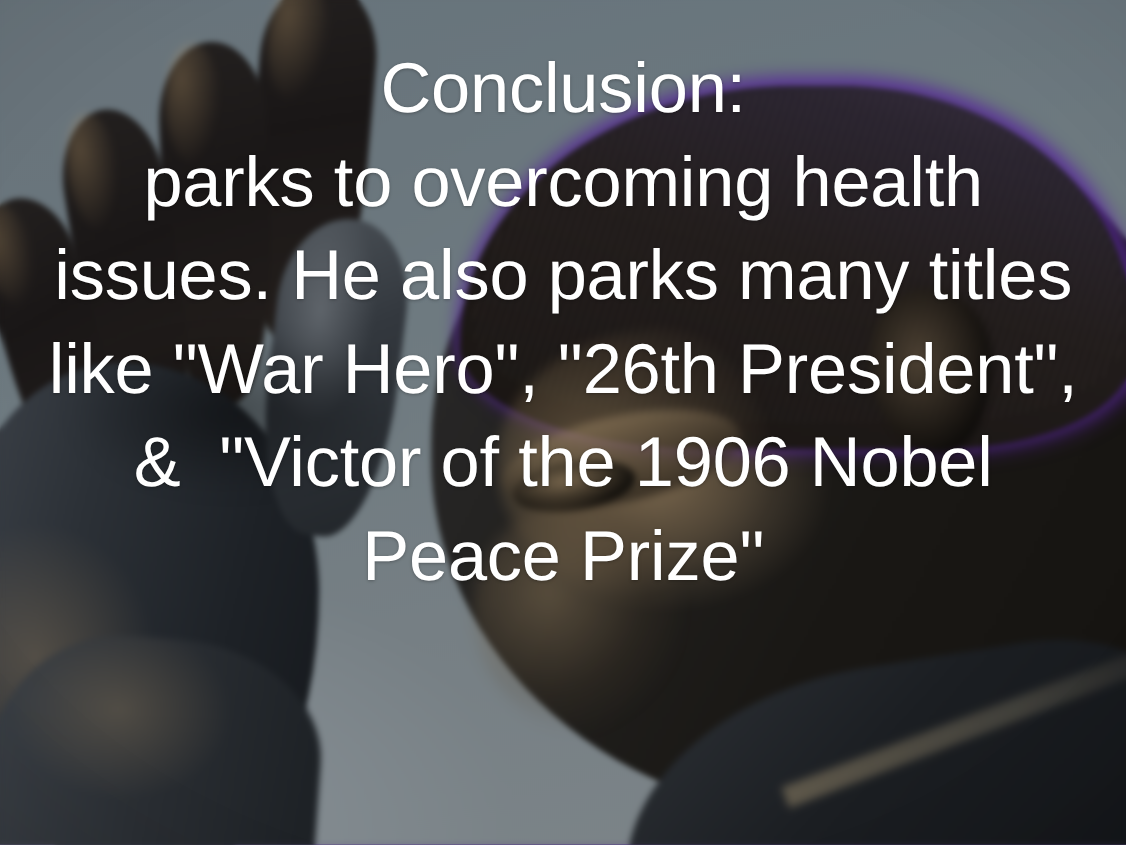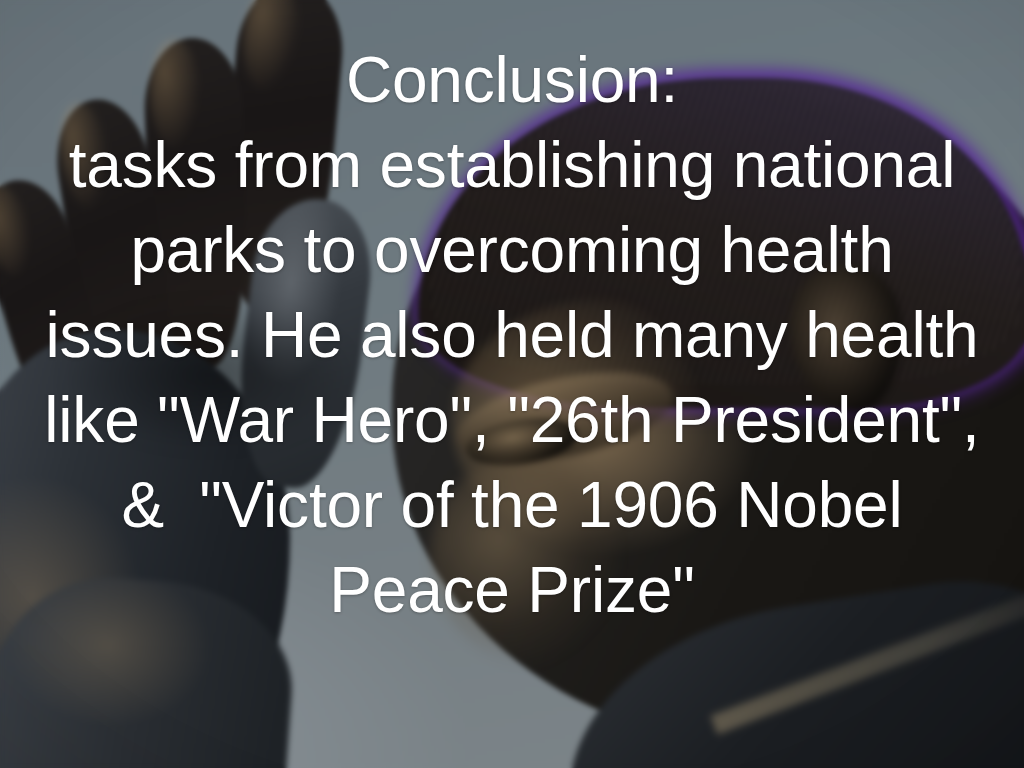--- a/index.html
+++ b/index.html
@@ -289,21 +289,20 @@
     <div class="palm"></div>
     <div class="thumb"></div>
     <div class="knuckle-shadow"></div>
     <div class="wrist"></div>
 
     <div class="photo-soften"></div>
   </div>
 
   <div class="caption">
     <span class="line">Conclusion:</span>
-    <span class="line">tasks from establishing national</span>
     <span class="line">parks to overcoming health</span>
-    <span class="line">issues. He also held many health</span>
+    <span class="line">issues. He also parks many titles</span>
     <span class="line">like "War Hero", "26th President",</span>
     <span class="line">&amp;  "Victor of the 1906 Nobel</span>
     <span class="line">Peace Prize"</span>
   </div>
 
 </div>
 
 </body></html>

